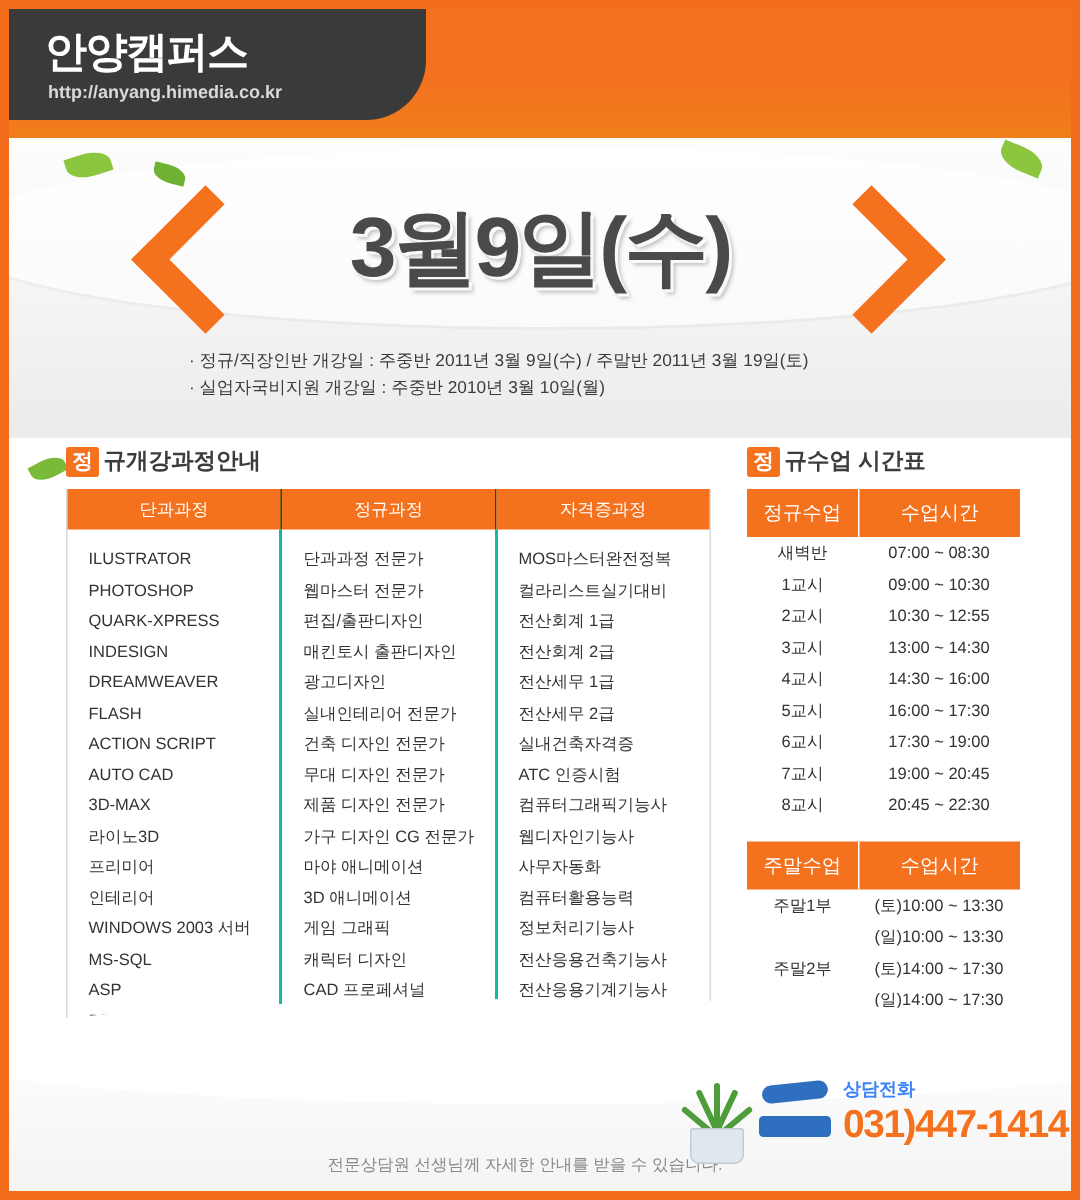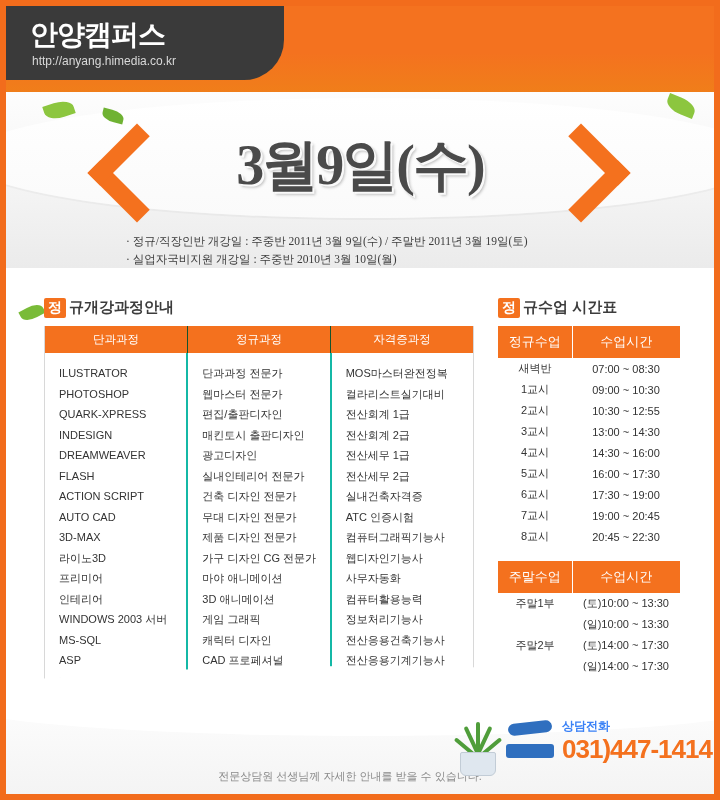--- a/index.html
+++ b/index.html
@@ -31,28 +31,27 @@
     background:#3a3a3a;
     border-bottom-right-radius:40px;
     color:#fff;
   }
   .logo-title{
     position:absolute;left:24px;top:10px;
     font-size:28px;font-weight:bold;letter-spacing:-1px;color:#ffffff;
   }
   .logo-url{
     position:absolute;left:26px;top:48px;
-    font-size:12px;color:#d9d9d9;letter-spacing:0px;
+    font-size:12px;color:#d9d9d9;letter-spacing:0px;font-weight:bold;
   }
   
   .hero{
-    position:absolute;left:0;top:86px;width:708px;height:176px;
+    position:absolute;left:0;top:86px;width:708px;height:200px;
     background:linear-gradient(180deg,#fdfdfd 0%, #f3f3f3 60%, #ebebeb 100%);
     overflow:hidden;
-    font-family:Liberation Serif, serif;
   }
   .hero-swoosh{
     position:absolute;left:-40px;top:6px;width:800px;height:120px;
     border-radius:50%;
     background:linear-gradient(180deg,#ffffff 0%, #fafafa 100%);
     box-shadow:0 2px 0 rgba(0,0,0,0.03);
   }
   .chev{
     position:absolute;width:52px;height:52px;border:18px solid #f4711e;
   }

